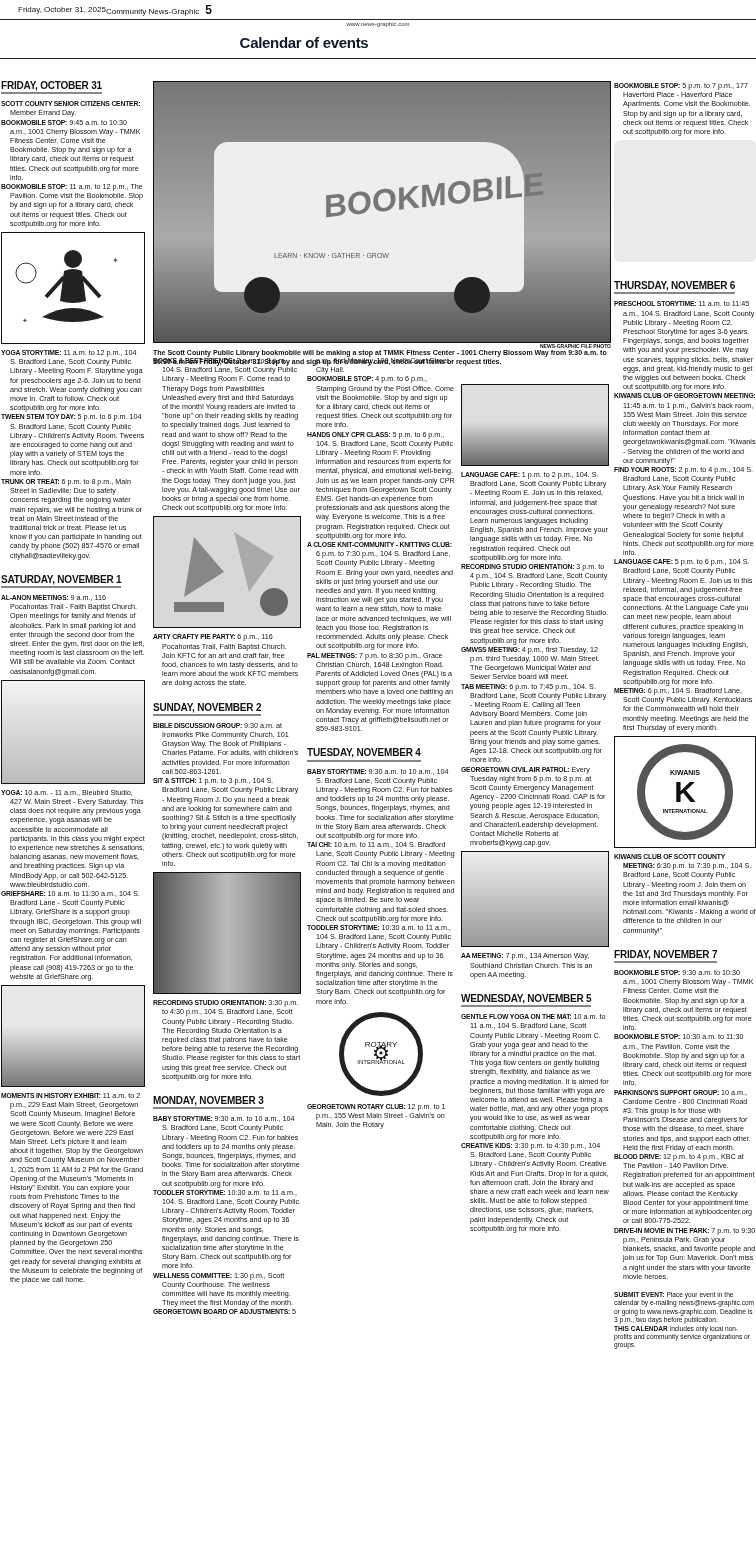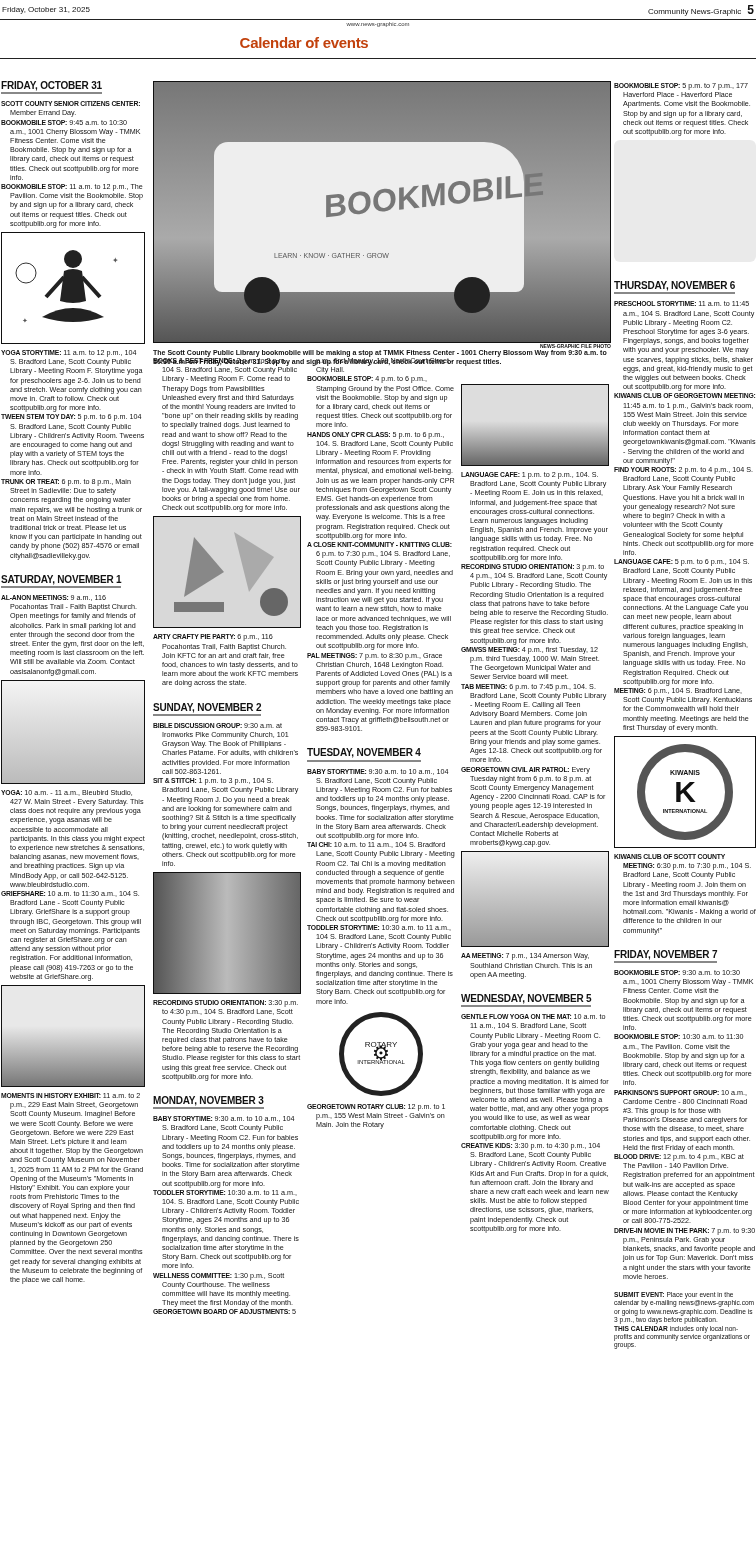--- a/index.html
+++ b/index.html
@@ -1,20 +1,20 @@
 <!DOCTYPE html>
 <html><head>
 <meta charset="utf-8">
 <style>
 *{box-sizing:border-box;margin:0;padding:0}
 body{width:756px;height:1548px;background:#fff;font-family:"Liberation Sans",sans-serif;color:#111;overflow:hidden;position:relative}
-.hdr{position:absolute;left:0;top:0;width:756px;height:20px;border-bottom:1px solid #222;font-family:"Liberation Sans Narrow","Liberation Sans",sans-serif;font-size:8px;display:flex;justify-content:space-between;align-items:center;padding:0 2px}
+.hdr{position:absolute;left:0;top:0;width:756px;height:20px;border-bottom:1px solid #222;font-family:"Liberation Sans Narrow","Liberation Sans",sans-serif;font-size:8px;display:flex;align-items:center;padding:0 18px}
 .hdr .pg{font-weight:bold;font-size:12px;margin-left:6px}
 .url{position:absolute;top:21px;left:0;width:756px;text-align:center;font-size:6px;color:#333}
-.title{position:absolute;top:34px;left:0;width:608px;text-align:center;font-size:15px;font-weight:bold;color:#c2410c;letter-spacing:-0.3px}
+.title{position:absolute;top:34px;left:0;width:608px;text-align:center;font-size:15px;font-weight:bold;color:#0f172a;letter-spacing:-0.3px}
 .rule2{position:absolute;top:58px;left:0;width:756px;border-top:1px solid #222}
 .col{position:absolute;font-size:7.2px;line-height:9.2px}
 .day{font-weight:bold;font-size:10px;letter-spacing:-0.2px;border-bottom:2px solid #888;padding-bottom:2px;margin:15px 0 5px 0;display:inline-block}
 .ev{padding-left:9px;text-indent:-9px;margin-bottom:0}
 .ev b{font-size:6.8px;letter-spacing:-0.2px}
 .img{border:1.5px solid #111;background:#ccc;position:relative;overflow:hidden;margin:4px 0}
 .cap{font-size:7px;font-weight:bold;line-height:8.5px}
 .credit{font-size:5px;text-align:right;font-weight:bold}
 .note{font-size:6.6px;line-height:8.4px;margin-top:10px}
 </style>

